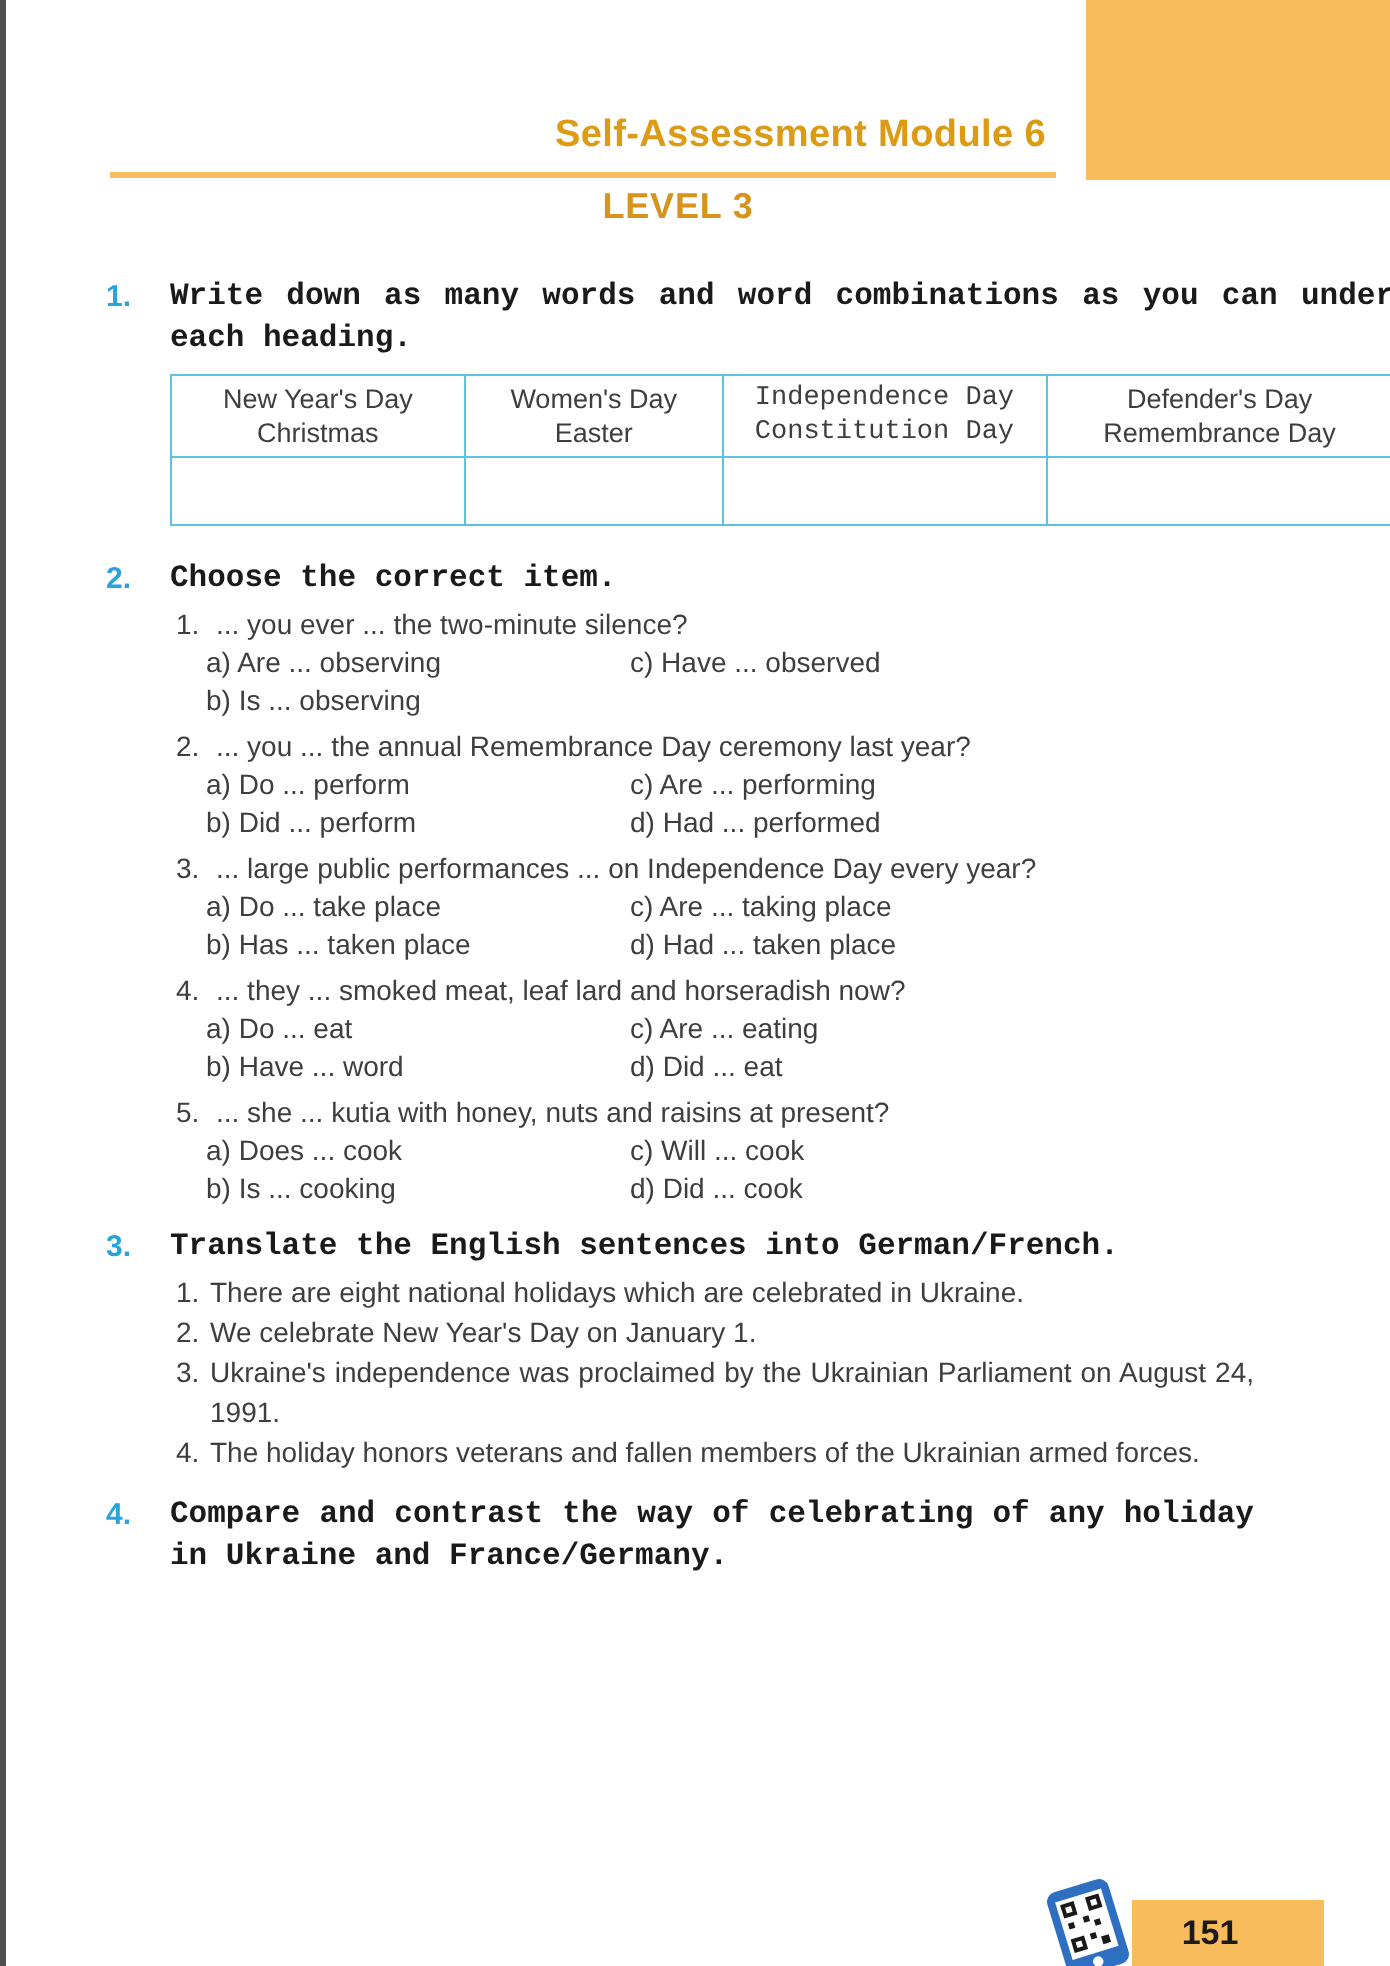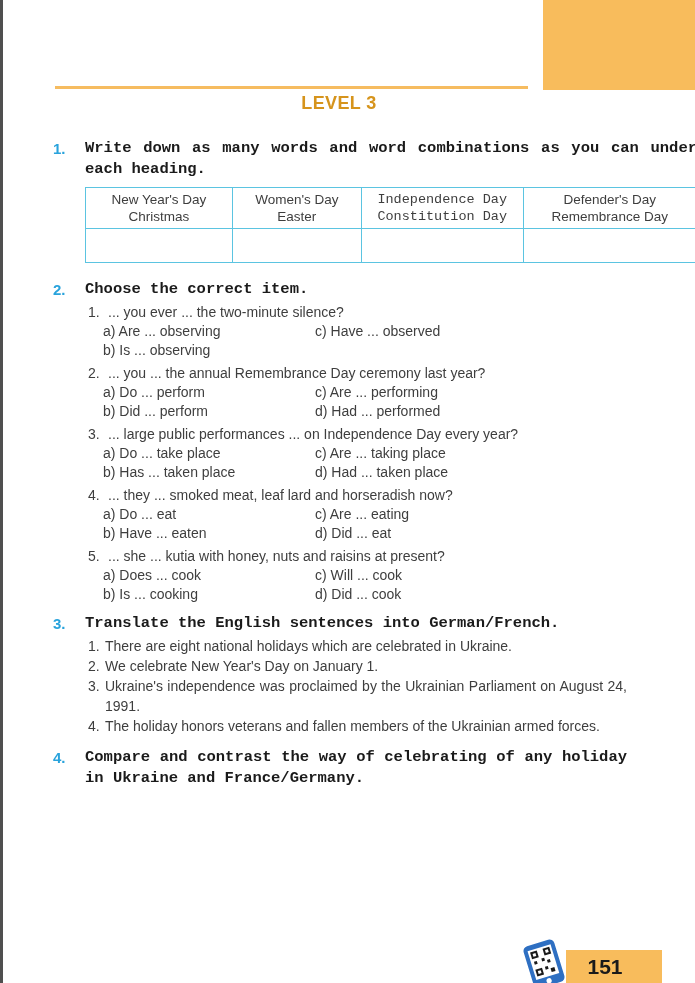--- a/index.html
+++ b/index.html
@@ -91,35 +91,36 @@
   .sentence .s-text{text-align:justify;}
   .sentence:last-child .s-text{text-align:left;}
   
   .ex4{margin-top:11px;}
   
   .page-num-box{
     position:absolute;left:566px;top:950px;width:96px;height:33px;
     background:#f8bc5c;
     display:flex;align-items:center;justify-content:center;
     padding-right:18px;box-sizing:border-box;
-    font-size:21px;font-weight:bold;color:#1a1a1a;
+    font-size:17px;font-weight:bold;color:#1a1a1a;
   }
   .qr-phone{
     position:absolute;left:527px;top:941px;width:34px;height:46px;
     transform:rotate(-17deg);
     z-index:2;
   }
 </style>
 </head>
 <body>
 
 <div class="page">
   <div class="left-edge"></div>
   <div class="corner-box"></div>
 
+  <div class="page-title">Self-Assessment Module 6</div>
   <div class="title-rule"></div>
   <div class="level-label">LEVEL 3</div>
 
   <div class="content">
 
     <div class="exercise">
       <div class="ex-num">1.</div>
       <div>
         <div class="instruction">Write down as many words and word combinations as you can under each heading.</div>
         <table class="holiday-table">
@@ -198,21 +199,21 @@
       </div>
 
       <div class="question">
         <div class="q-line">
           <span>4.</span>
           <span>... they ... smoked meat, leaf lard and horseradish now?</span>
         </div>
         <div class="q-options">
           <span>a) Do ... eat</span>
           <span>c) Are ... eating</span>
-          <span>b) Have ... eaten</span>
+          <span>b) Have ... word</span>
           <span>d) Did ... eat</span>
         </div>
       </div>
 
       <div class="question">
         <div class="q-line">
           <span>5.</span>
           <span>... she ... kutia with honey, nuts and raisins at present?</span>
         </div>
         <div class="q-options">

